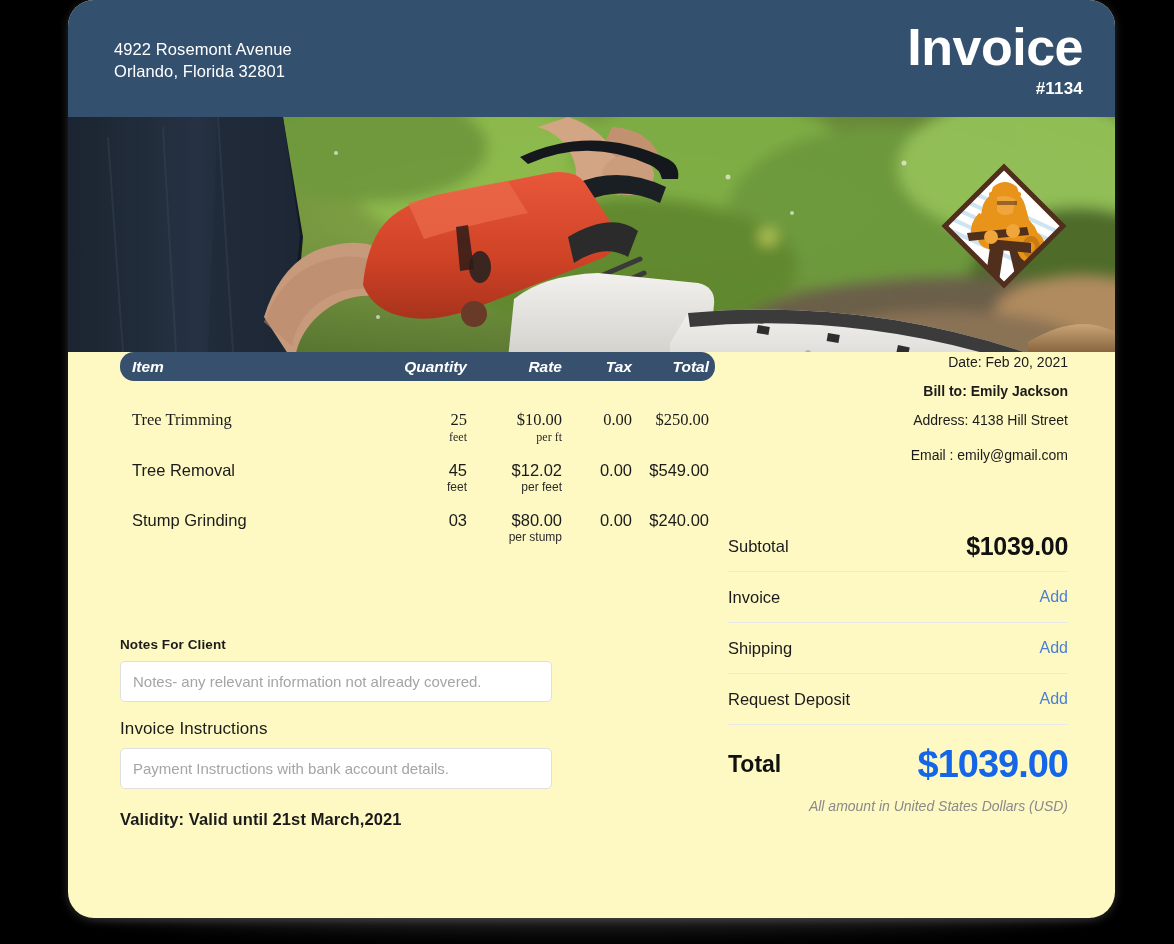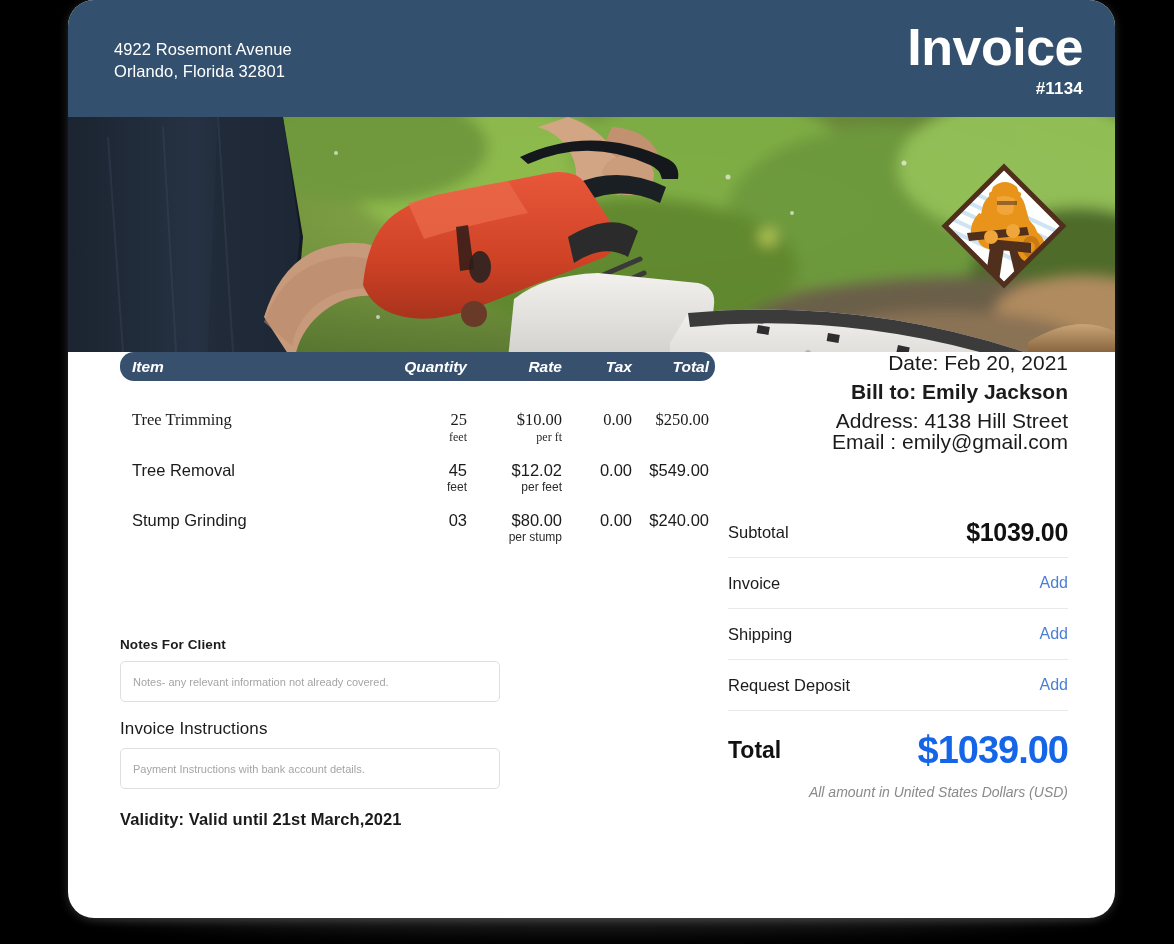--- a/index.html
+++ b/index.html
@@ -35,21 +35,21 @@
     opacity: .95;
   }
 
   
   .card {
     position: absolute;
     left: 68px;
     top: 0px;
     width: 1047px;
     height: 918px;
-    background: #ffffff;
+    background: #fef9c3;
     border-radius: 26px;
     overflow: hidden;
     box-shadow: 0 2px 10px rgba(255,255,255,.18);
   }
 
   
   .header {
     position: relative;
     height: 117px;
     background: #33516e;
@@ -170,27 +170,27 @@
     letter-spacing: .1px;
   }
   .label-payment {
     font-size: 17px;
     color: #1b1b1b;
     margin: 17px 0 9px 0;
     letter-spacing: .1px;
   }
   .field {
     box-sizing: border-box;
-    width: 380px;
+    width: 432px;
     height: 41px;
     border: 1px solid #dfdfdf;
     border-radius: 5px;
     background: #fff;
     font-family: "Liberation Sans", sans-serif;
-    font-size: 11px;
+    font-size: 15px;
     color: #1b1b1b;
     padding: 0 12px;
     outline: none;
   }
   .field::placeholder { color: #a5a5a5; }
   .validity {
     margin-top: 21px;
     font-size: 16.5px;
     font-weight: bold;
     color: #1b1b1b;
@@ -199,21 +199,21 @@
 
   
   .right-col {
     position: absolute;
     right: 47px;
     top: 0;
     width: 340px;
     text-align: right;
   }
   .bill-line {
-    font-size: 21px;
+    font-size: 14px;
     color: #1b1b1b;
     line-height: 21px;
     margin-bottom: 8px;
   }
   .bill-line.bold { font-weight: bold; }
   .bill-line.tight { margin-bottom: 8px; }
 
   .totals { margin-top: 55px; }
   .tot-row {
     display: flex;
@@ -534,21 +534,21 @@
         <div class="label-notes">Notes For Client</div>
         <input class="field" type="text" placeholder="Notes- any relevant information not already covered." style="">
         <div class="label-payment">Invoice Instructions</div>
         <input class="field" type="text" placeholder="Payment Instructions with bank account details." style="">
         <div class="validity">Validity: Valid until 21st March,2021</div>
       </div>
 
       <div class="right-col">
         <div class="bill-line">Date: Feb 20, 2021</div>
         <div class="bill-line bold">Bill to: Emily Jackson</div>
-        <div class="bill-line tight" style="margin-bottom:0">Address: 4138 Hill Street</div>
+        <div class="bill-line tight" style="margin-bottom:14px">Address: 4138 Hill Street</div>
         <div class="bill-line">Email : emily@gmail.com</div>
 
         <div class="totals">
           <div class="tot-row">
             <span class="tot-label">Subtotal</span>
             <span class="tot-value-strong">$1039.00</span>
           </div>
           <div class="tot-row">
             <span class="tot-label">Invoice</span>
             <span class="tot-add">Add</span>

